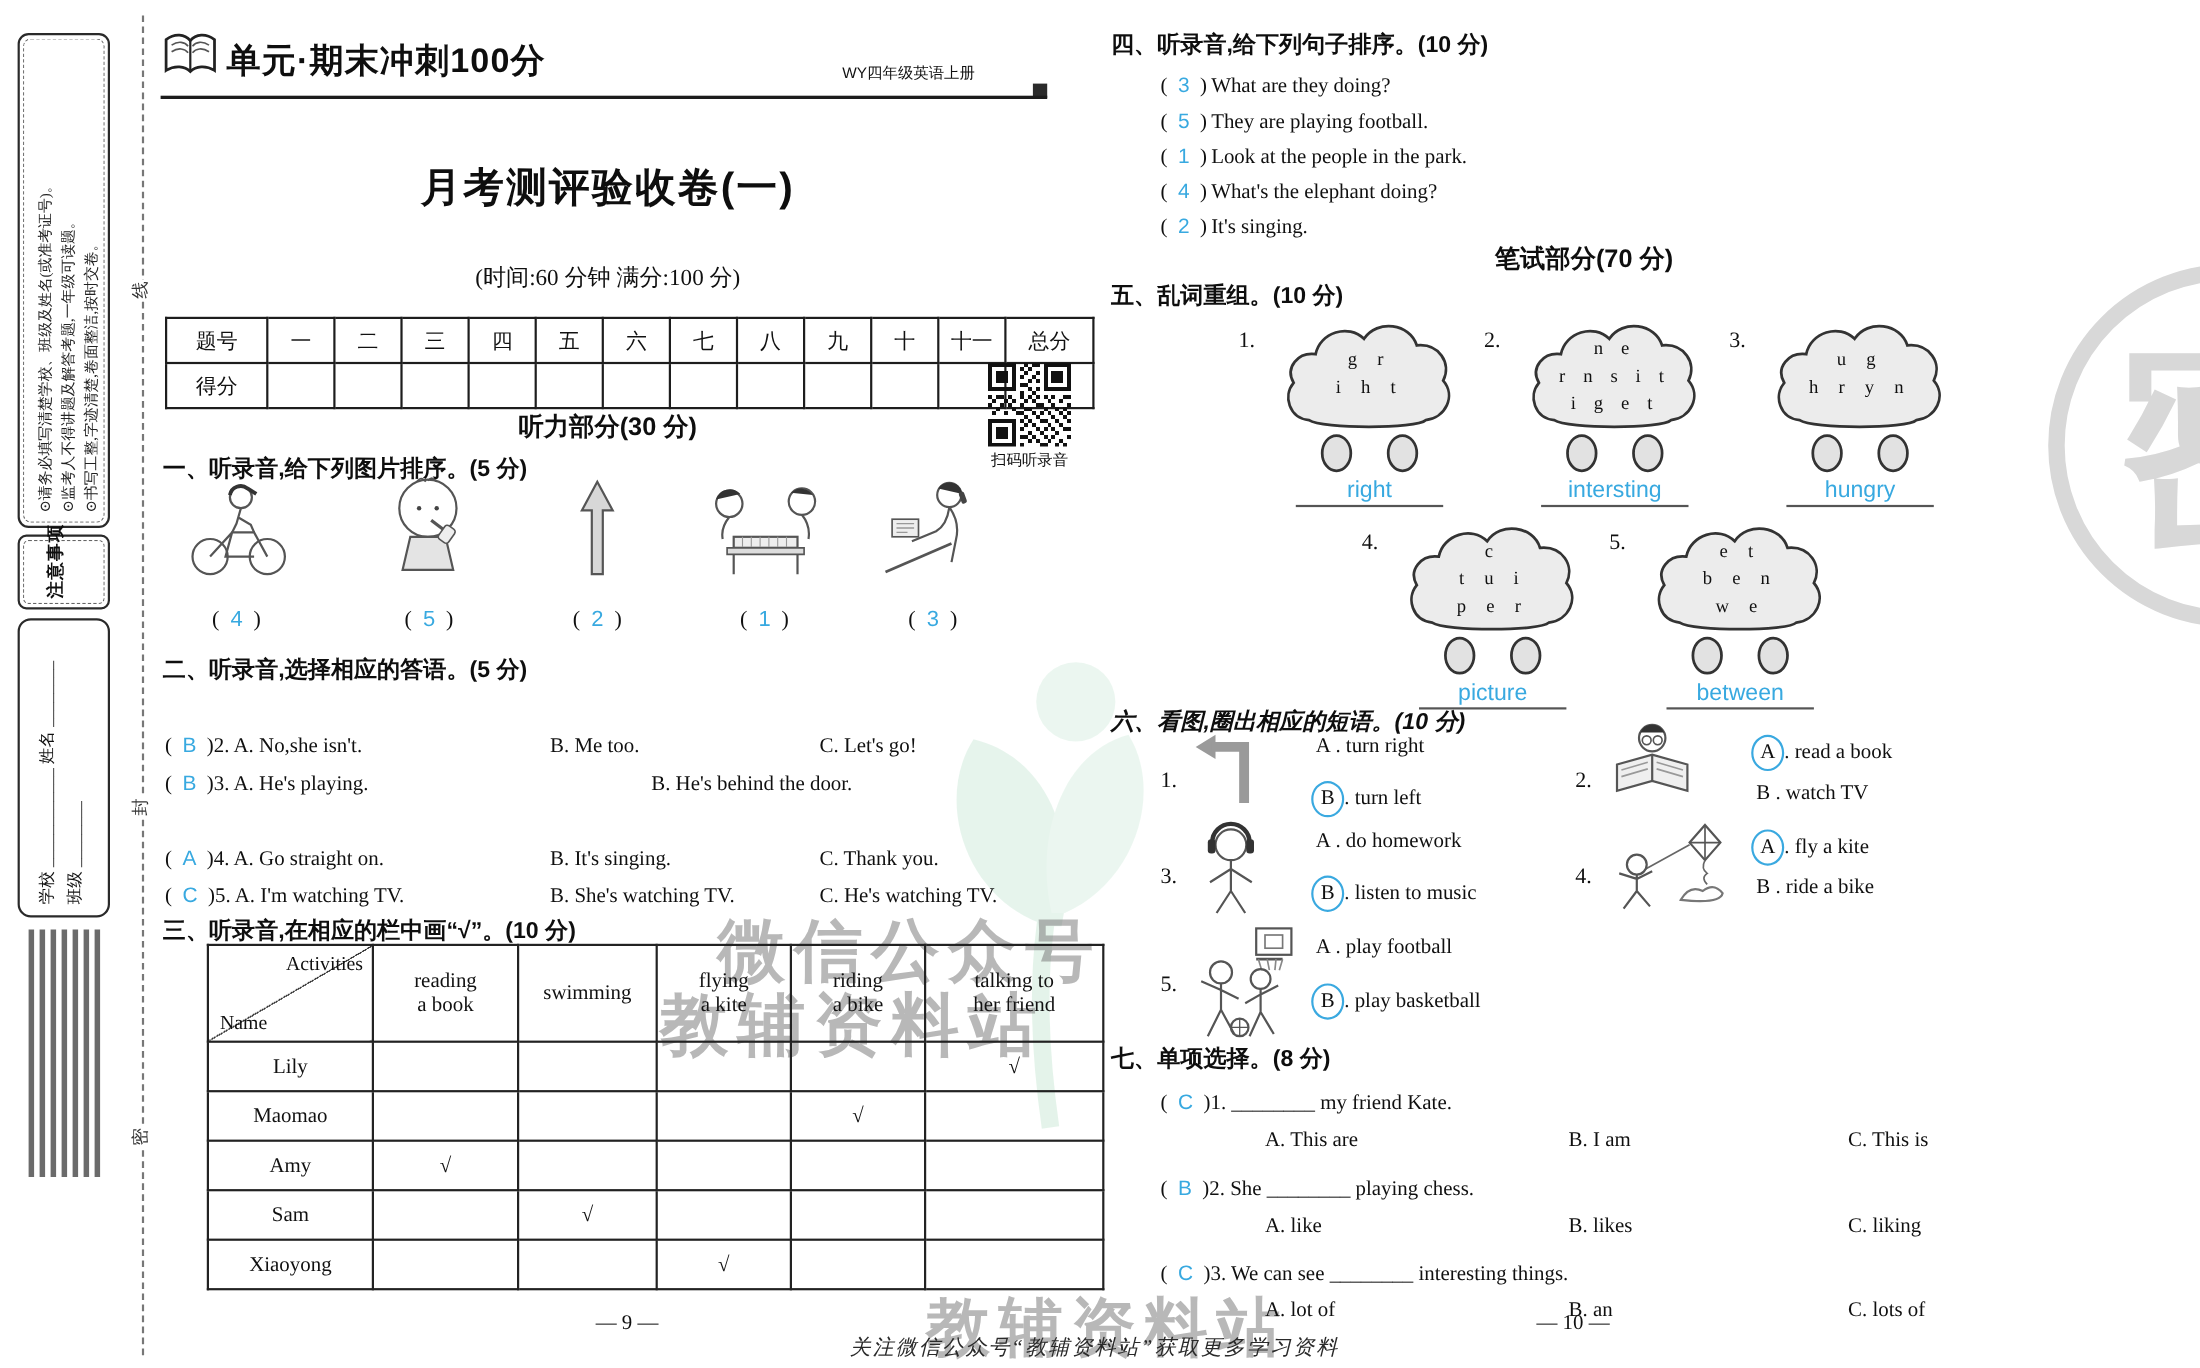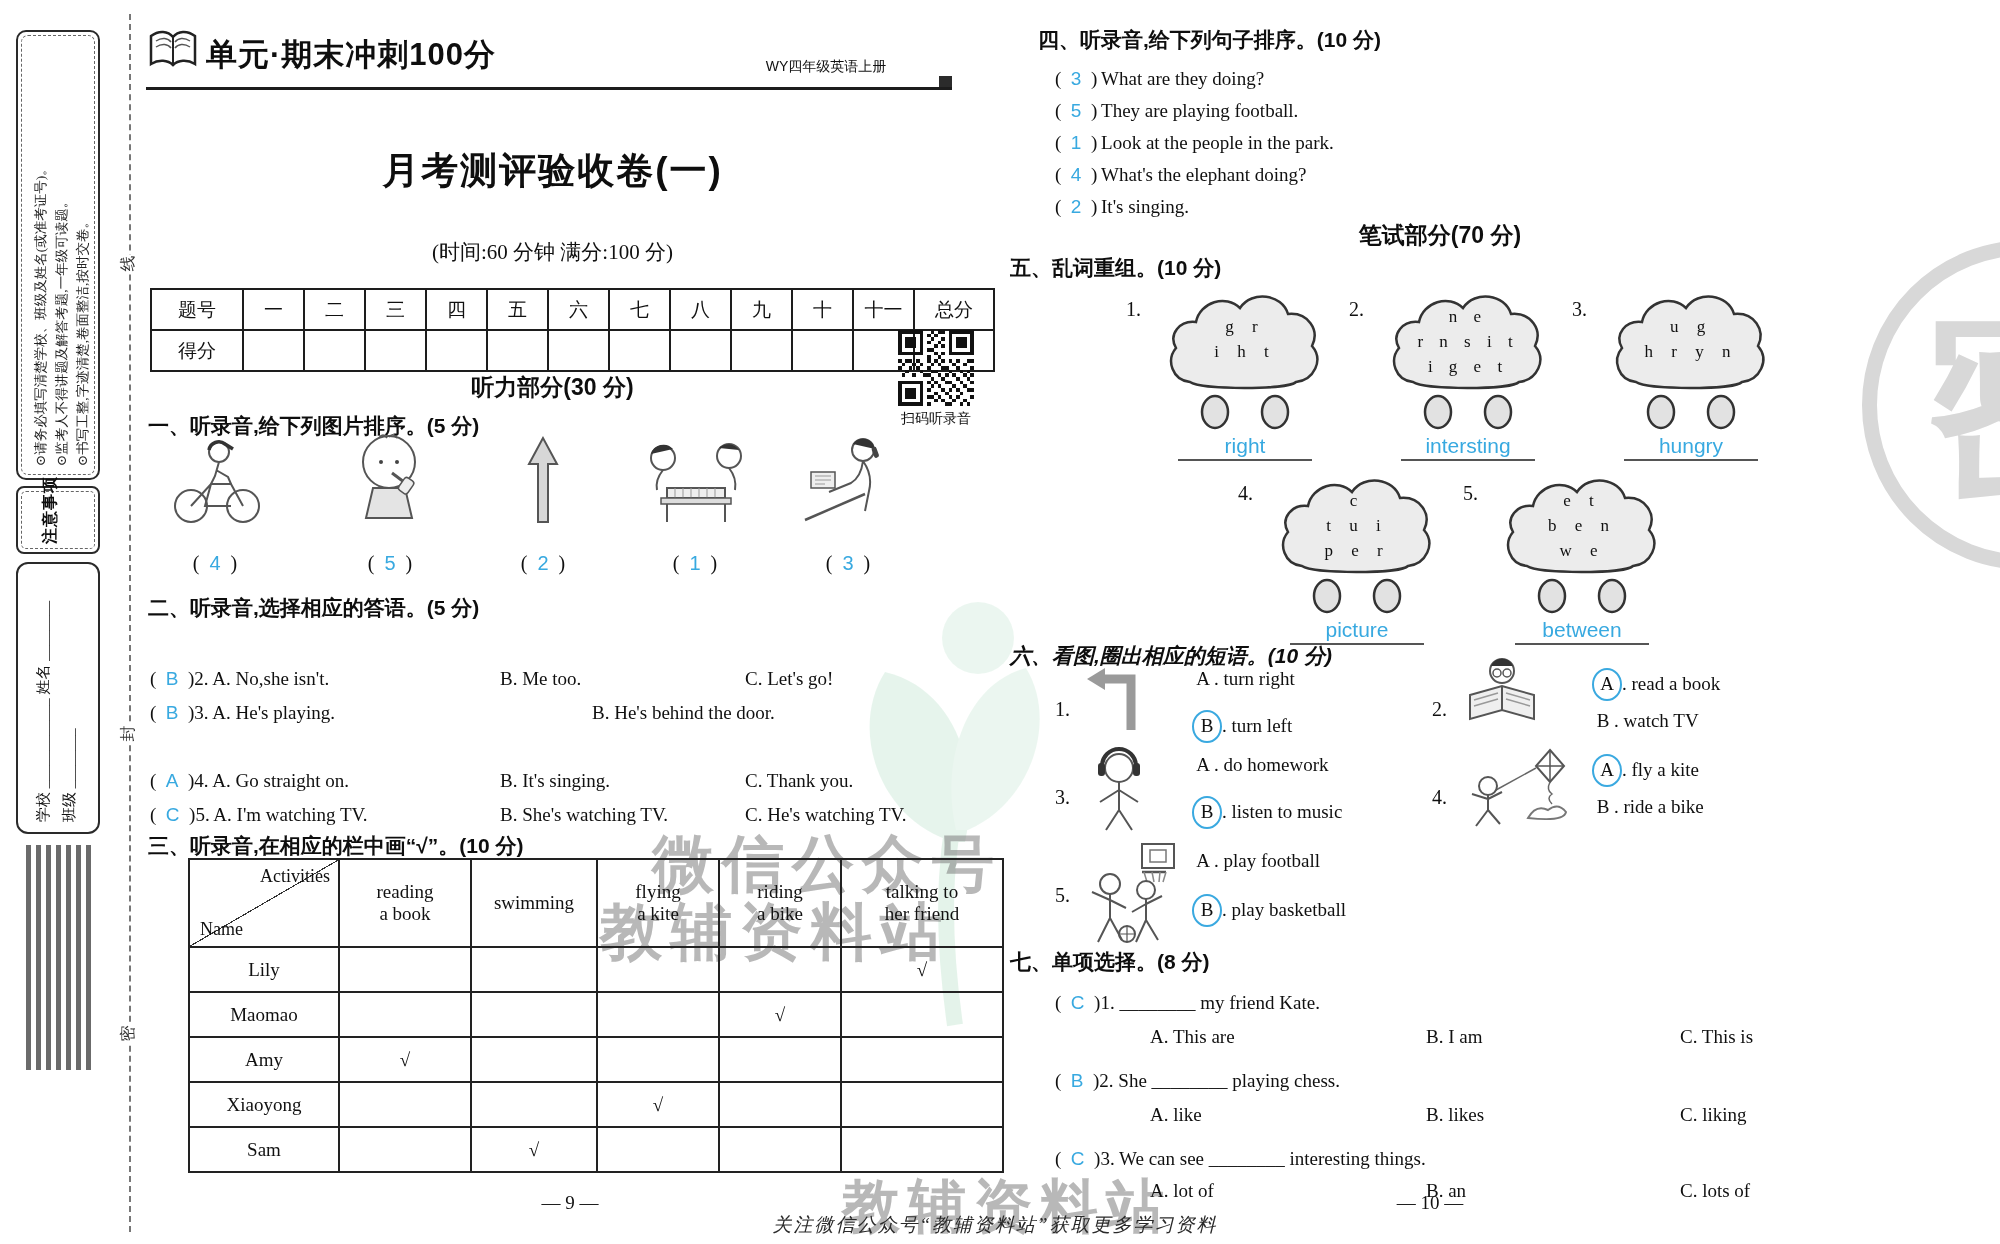--- a/index.html
+++ b/index.html
@@ -285,39 +285,39 @@
     </tr>
     <tr class="drow">
       <td>Amy</td>
       <td class="chk">√</td>
       <td class="chk"></td>
       <td class="chk"></td>
       <td class="chk"></td>
       <td class="chk"></td>
     </tr>
     <tr class="drow">
+      <td>Sam</td>
+      <td class="chk"></td>
+      <td class="chk">√</td>
+      <td class="chk"></td>
+      <td class="chk"></td>
+      <td class="chk"></td>
+    </tr>
+    <tr class="drow">
       <td>Xiaoyong</td>
       <td class="chk"></td>
       <td class="chk"></td>
       <td class="chk">√</td>
-      <td class="chk"></td>
-      <td class="chk"></td>
-    </tr>
-    <tr class="drow">
-      <td>Sam</td>
-      <td class="chk"></td>
-      <td class="chk">√</td>
-      <td class="chk"></td>
       <td class="chk"></td>
       <td class="chk"></td>
     </tr>
   </tbody>
     </table>
 
-  <div class="abs hd" style="left:1010px;top:26px;margin-left:28px;">四、听录音,给下列句子排序。(10 分)</div>
+  <div class="abs hd" style="left:1010px;top:26px;">四、听录音,给下列句子排序。(10 分)</div>
   <div class="abs ser qline" style="left:1055px;top:62px;">(&nbsp;&nbsp;<span class="hand">3</span>&nbsp;&nbsp;) <span>What are they doing?</span></div>
   <div class="abs ser qline" style="left:1055px;top:94px;">(&nbsp;&nbsp;<span class="hand">5</span>&nbsp;&nbsp;) <span>They are playing football.</span></div>
   <div class="abs ser qline" style="left:1055px;top:126px;">(&nbsp;&nbsp;<span class="hand">1</span>&nbsp;&nbsp;) <span>Look at the people in the park.</span></div>
   <div class="abs ser qline" style="left:1055px;top:158px;">(&nbsp;&nbsp;<span class="hand">4</span>&nbsp;&nbsp;) <span>What's the elephant doing?</span></div>
   <div class="abs ser qline" style="left:1055px;top:190px;">(&nbsp;&nbsp;<span class="hand">2</span>&nbsp;&nbsp;) <span>It's singing.</span></div>
 
   <div class="abs hd ctr" style="left:1010px;top:220px;width:860px;font-size:23px;">笔试部分(70 分)</div>
   <div class="abs hd" style="left:1010px;top:254px;">五、乱词重组。(10 分)</div>
 
   <div class="abs" style="left:1160px;top:282px;width:170px;">

